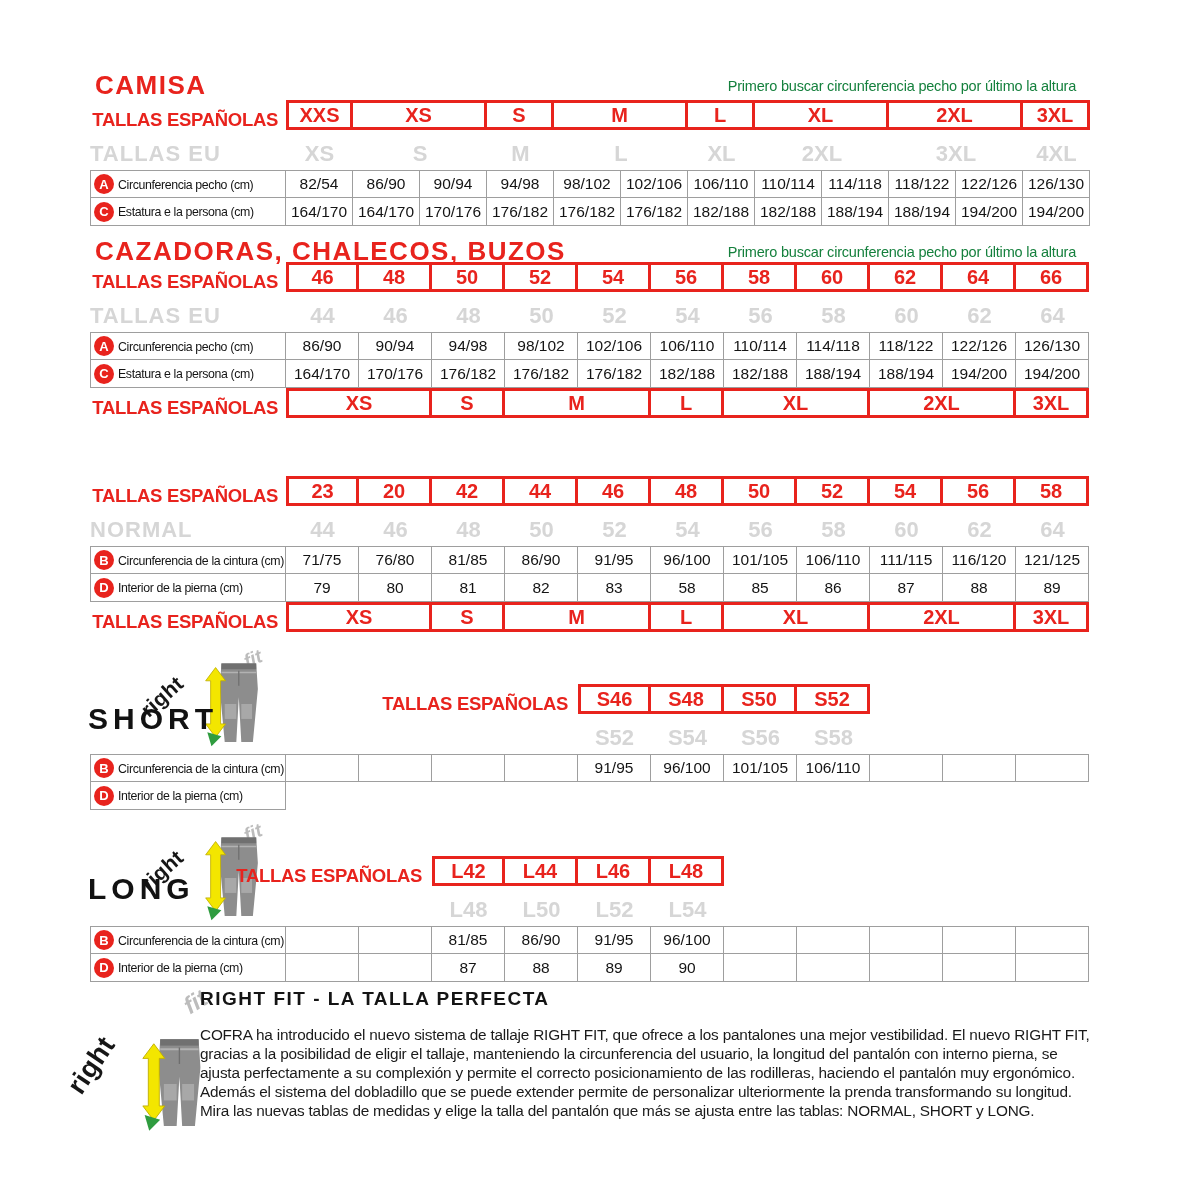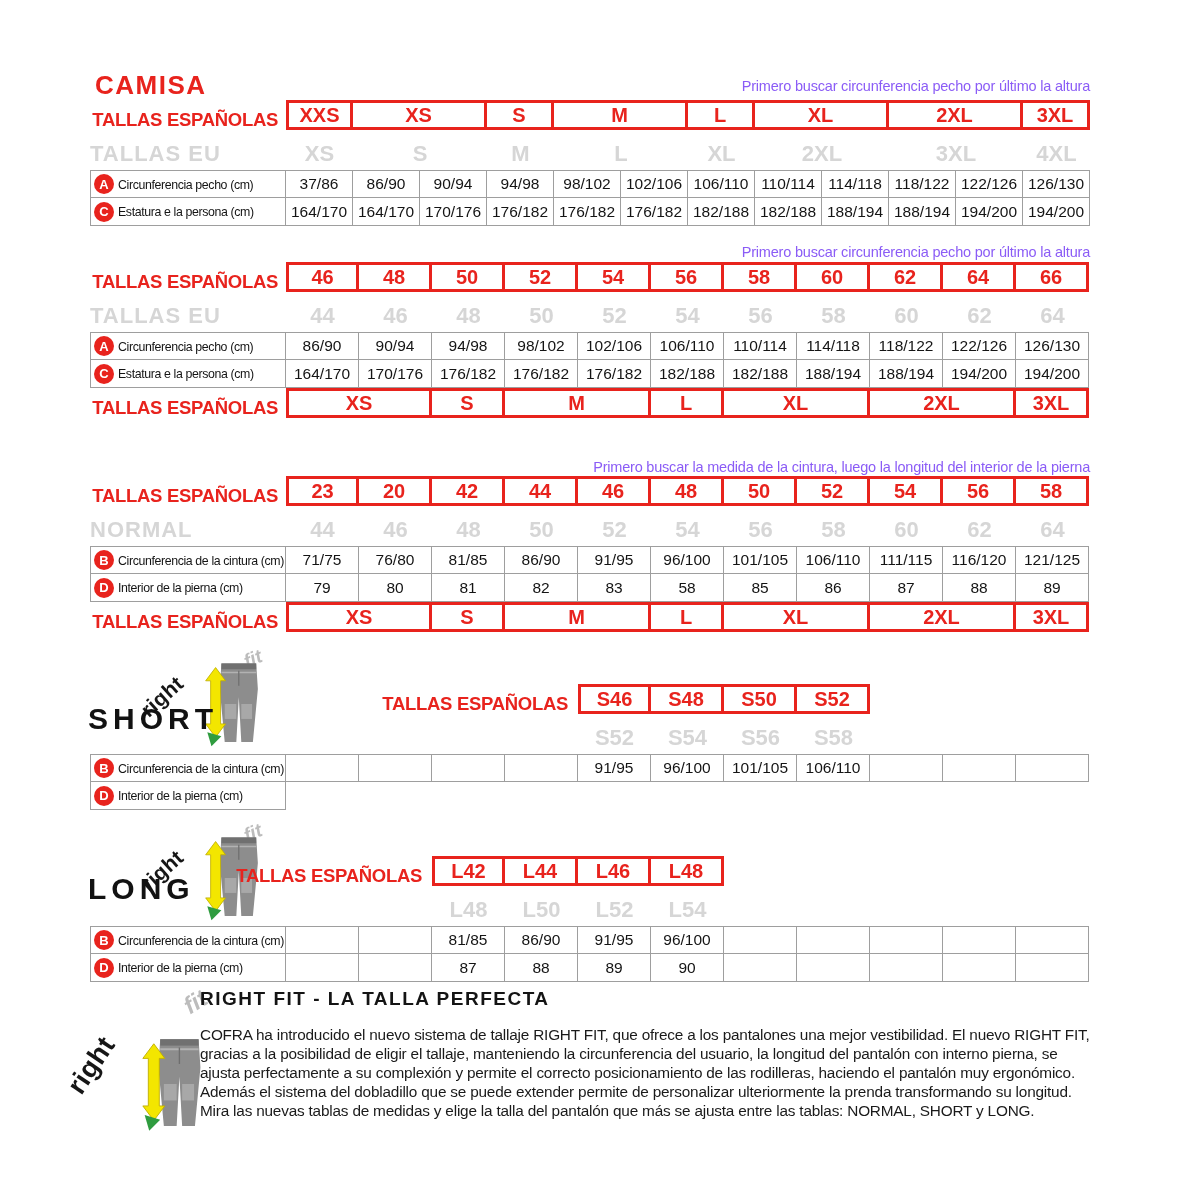--- a/index.html
+++ b/index.html
@@ -2,21 +2,21 @@
 <html style="--red: #e8231d; --eu_gray: #d6d6d6; --grid_gray: #9e9e9e; --pants_gray: #8d8d8d; --arrow_yellow: #f3e600; --arrow_green: #2f9c3f;"><head>
 <meta charset="utf-8">
 <style>
   *{margin:0;padding:0;box-sizing:border-box}
   html,body{background:#fff}
   body{width:1200px;height:1200px;position:relative;font-family:"Liberation Sans",sans-serif;color:#1a1a1a;overflow:hidden}
   .page{position:absolute;inset:0;background:#fff}
 
   .sec-title{position:absolute;color:var(--red,#e8231d);font-weight:bold;font-size:26px;letter-spacing:1.5px;white-space:nowrap}
   .black-title{position:absolute;color:#121212;font-weight:bold;font-size:30px;letter-spacing:5px;white-space:nowrap}
-  .note{position:absolute;right:110px;font-size:14.5px;color:#8b5cf6;letter-spacing:-0.2px;white-space:nowrap}
+  .note{position:absolute;right:124px;font-size:14.5px;color:#15803d;letter-spacing:-0.2px;white-space:nowrap}
 
   .tbl{position:absolute;left:90px;--cw:73px}
   .t12{--cw:67px}
   .row{display:flex}
   .mt2{margin-top:2px}
   .lblcell{width:196px;flex:none}
   .red-lbl{color:var(--red,#e8231d);font-weight:bold;font-size:18.5px;letter-spacing:-0.3px;display:flex;align-items:center;justify-content:flex-end;padding-right:8px;white-space:nowrap}
   .eu-lbl{color:var(--eu_gray,#d6d6d6);font-weight:bold;font-size:22px;letter-spacing:1px;display:flex;align-items:center;white-space:nowrap}
   .boxes{display:flex}
   .sbox{height:30px;width:calc(var(--span,1)*var(--cw));flex:none;border:3px solid var(--red,#e8231d);color:var(--red,#e8231d);font-weight:bold;font-size:20px;display:flex;align-items:center;justify-content:center;background:#fff}
@@ -100,21 +100,21 @@
           <div class="espan" style="--span: 1;">4XL</div>
         </div>
     </div>
     <div class="row mt2">
       <div class="dcell dlabel">
         <span class="badge">A</span>
         <span class="rowlbl">Circunferencia pecho (cm)</span>
       </div>
       <div class="cells">
 
-      <div class="dcell">37/86</div>
+      <div class="dcell">82/54</div>
           <div class="dcell">86/90</div>
           <div class="dcell">90/94</div>
           <div class="dcell">94/98</div>
           <div class="dcell">98/102</div>
           <div class="dcell">102/106</div>
           <div class="dcell">106/110</div>
           <div class="dcell">110/114</div>
           <div class="dcell">114/118</div>
           <div class="dcell">118/122</div>
           <div class="dcell">122/126</div>
@@ -137,20 +137,21 @@
           <div class="dcell">182/188</div>
           <div class="dcell">182/188</div>
           <div class="dcell">188/194</div>
           <div class="dcell">188/194</div>
           <div class="dcell">194/200</div>
           <div class="dcell">194/200</div>
         </div>
     </div>
   </div>
 
+  <div class="sec-title" style="left:95px;top:236px">CAZADORAS, CHALECOS, BUZOS</div>
   <div class="note" style="top:244px">Primero buscar circunferencia pecho por último la altura</div>
 
   <div class="tbl" style="top:262px">
     <div class="row head-row">
       <div class="lblcell red-lbl">TALLAS ESPAÑOLAS</div>
       <div class="boxes">
 
       <div class="sbox" style="--span: 1;">46</div>
           <div class="sbox" style="--span: 1;">48</div>
           <div class="sbox" style="--span: 1;">50</div>
@@ -229,21 +230,20 @@
           <div class="sbox" style="--span: 1;">S</div>
           <div class="sbox" style="--span: 2;">M</div>
           <div class="sbox" style="--span: 1;">L</div>
           <div class="sbox" style="--span: 2;">XL</div>
           <div class="sbox" style="--span: 2;">2XL</div>
           <div class="sbox" style="--span: 1;">3XL</div>
         </div>
     </div>
   </div>
 
-  <div class="note" style="top:459px">Primero buscar la medida de la cintura, luego la longitud del interior de la pierna</div>
 
   <div class="tbl" style="top:476px">
     <div class="row head-row">
       <div class="lblcell red-lbl">TALLAS ESPAÑOLAS</div>
       <div class="boxes">
 
       <div class="sbox" style="--span: 1;">23</div>
           <div class="sbox" style="--span: 1;">20</div>
           <div class="sbox" style="--span: 1;">42</div>
           <div class="sbox" style="--span: 1;">44</div>

